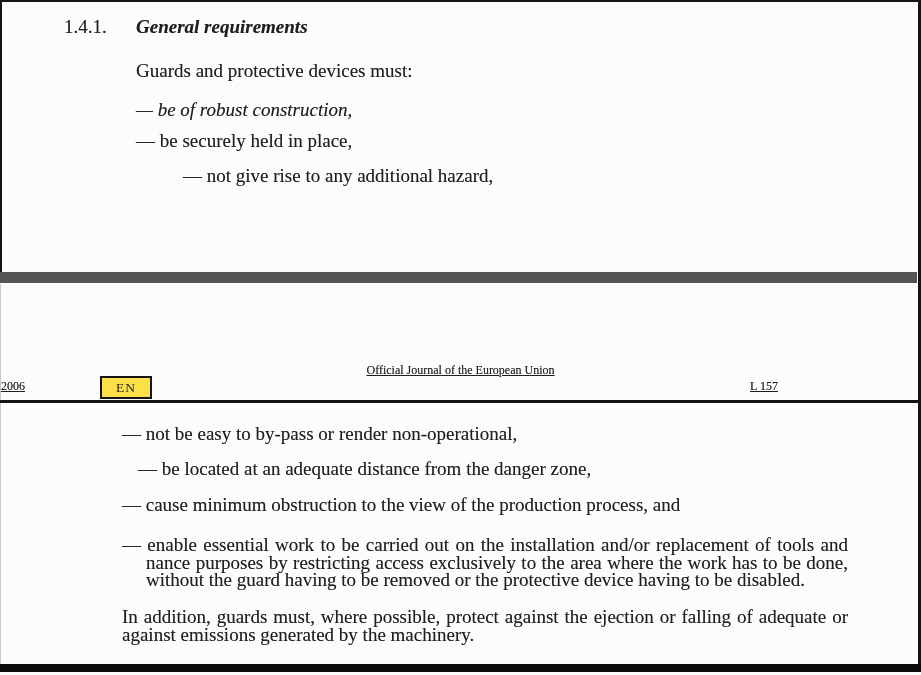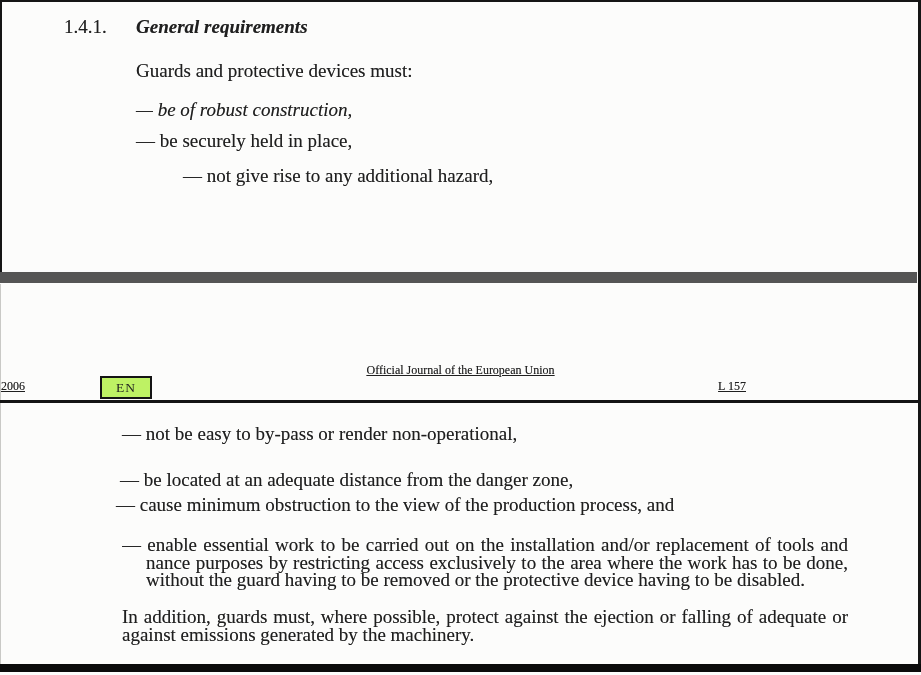--- a/index.html
+++ b/index.html
@@ -52,30 +52,30 @@
     line-height: 20px;
     white-space: nowrap;
     text-shadow: 0 0 0.5px rgba(20,20,20,0.45);
     text-decoration: underline;
   }
   .journal-title {
     left: 0; top: 360px; width: 921px;
     text-align: center;
   }
   .year-label { left: 1px; top: 376px; }
-  .page-number-label { left: 0; top: 376px; width: 746px; text-align: right; }
+  .page-number-label { left: 0; top: 376px; width: 746px; text-align: right; padding-left: 32px; }
   .lang-box {
     left: 100px; top: 376px;
     width: 48px; height: 19px;
     border: 2px solid #141414;
     text-align: center;
     font-size: 13.5px;
     line-height: 19px;
     letter-spacing: 1px;
-    background: #bef264;
+    background: #fde047;
   }
 </style>
 </head>
 <body>
 
 <div class="page">
 
   <div class="abs top-line"></div>
   <div class="abs left-border-top"></div>
   <div class="abs left-border-bot"></div>
@@ -98,22 +98,22 @@
     <div class="abs lang-box">
       <span>EN</span>
     </div>
     <div class="abs hdr-txt journal-title">Official Journal of the European Union</div>
     <div class="abs hdr-txt page-number-label">L 157</div>
     <div class="abs header-rule"></div>
   </div>
 
   <div>
     <div class="abs txt" style="left:122px; top:425px;">— not be easy to by-pass or render non-operational,</div>
-    <div class="abs txt" style="left:120px; top:460px;margin-top:11px;">— be located at an adequate distance from the danger zone,</div>
-    <div class="abs txt" style="left:116px; top:496px;">— cause minimum obstruction to the view of the production process, and</div>
+    <div class="abs txt" style="left:138px; top:460px;">— be located at an adequate distance from the danger zone,</div>
+    <div class="abs txt" style="left:122px; top:496px;">— cause minimum obstruction to the view of the production process, and</div>
 
     <div class="abs txt just" style="left:122px; top:536px; width:726px;">— enable essential work to be carried out on the installation and/or replacement of tools and for mainte-</div>
     <div class="abs txt just" style="left:146px; top:554px; width:702px;">nance purposes by restricting access exclusively to the area where the work has to be done, if possible</div>
     <div class="abs txt" style="left:146px; top:571px;">without the guard having to be removed or the protective device having to be disabled.</div>
 
     <div class="abs txt just" style="left:122px; top:608px; width:726px;">In addition, guards must, where possible, protect against the ejection or falling of adequate or objects and</div>
     <div class="abs txt" style="left:122px; top:626px;">against emissions generated by the machinery.</div>
   </div>
 
   <div class="abs bottom-bar"></div>

